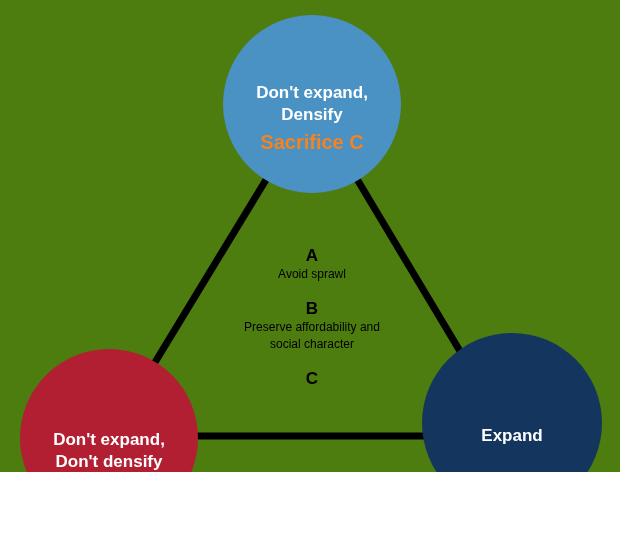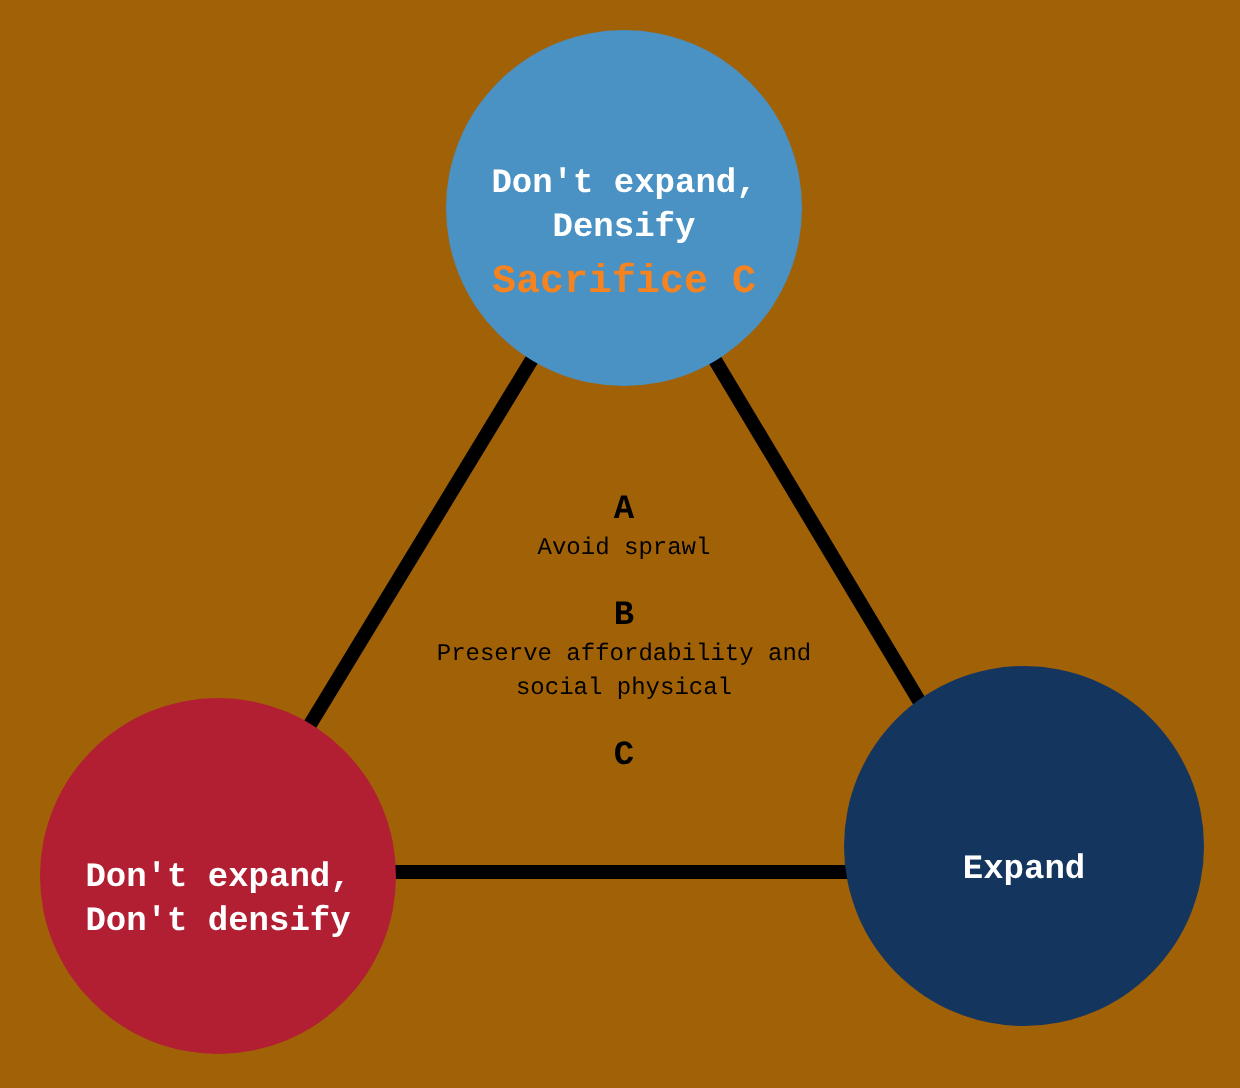--- a/index.html
+++ b/index.html
@@ -1,22 +1,22 @@
 <!DOCTYPE html>
 <html><head>
 <meta charset="utf-8">
 <style>
   html, body { margin: 0; padding: 0; background: #ffffff; }
   .canvas {
     position: relative;
     width: 620px;
-    height: 544px;
-    background: #a16207;
+    height: 472px;
+    background: #4d7c0f;
     overflow: hidden;
-    font-family: Liberation Mono, monospace;
+    font-family: Liberation Sans, sans-serif;
   }
   .lines {
     position: absolute;
     left: 0; top: 0;
   }
   .lines line {
     stroke: #000000;
     stroke-width: 7;
   }
   .node {
@@ -103,20 +103,20 @@
   </div>
 
   <div class="legend">
     <div class="legend-group">
       <div class="legend-key">A</div>
       <div class="legend-text">Avoid sprawl</div>
     </div>
     <div class="legend-group">
       <div class="legend-key">B</div>
       <div class="legend-text">Preserve affordability and
-social physical</div>
+social character</div>
     </div>
     <div class="legend-group">
       <div class="legend-key">C</div>
     </div>
   </div>
 
 </div>
 
 </body></html>

